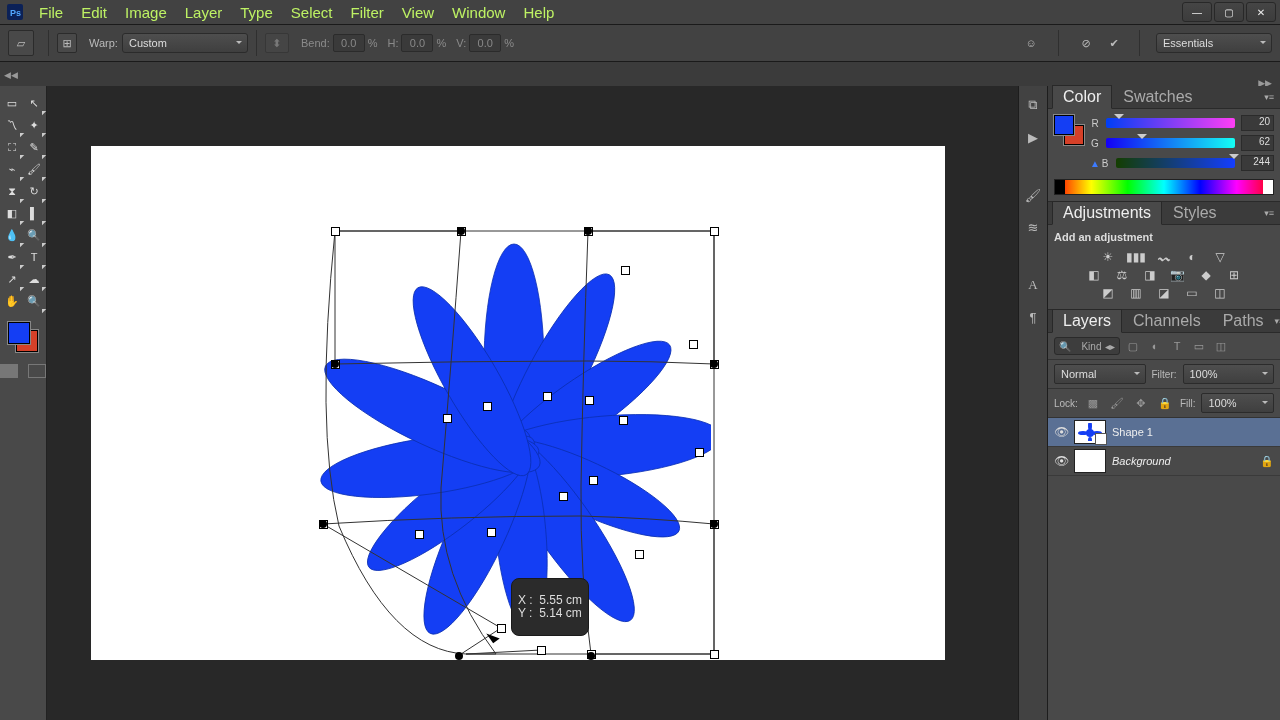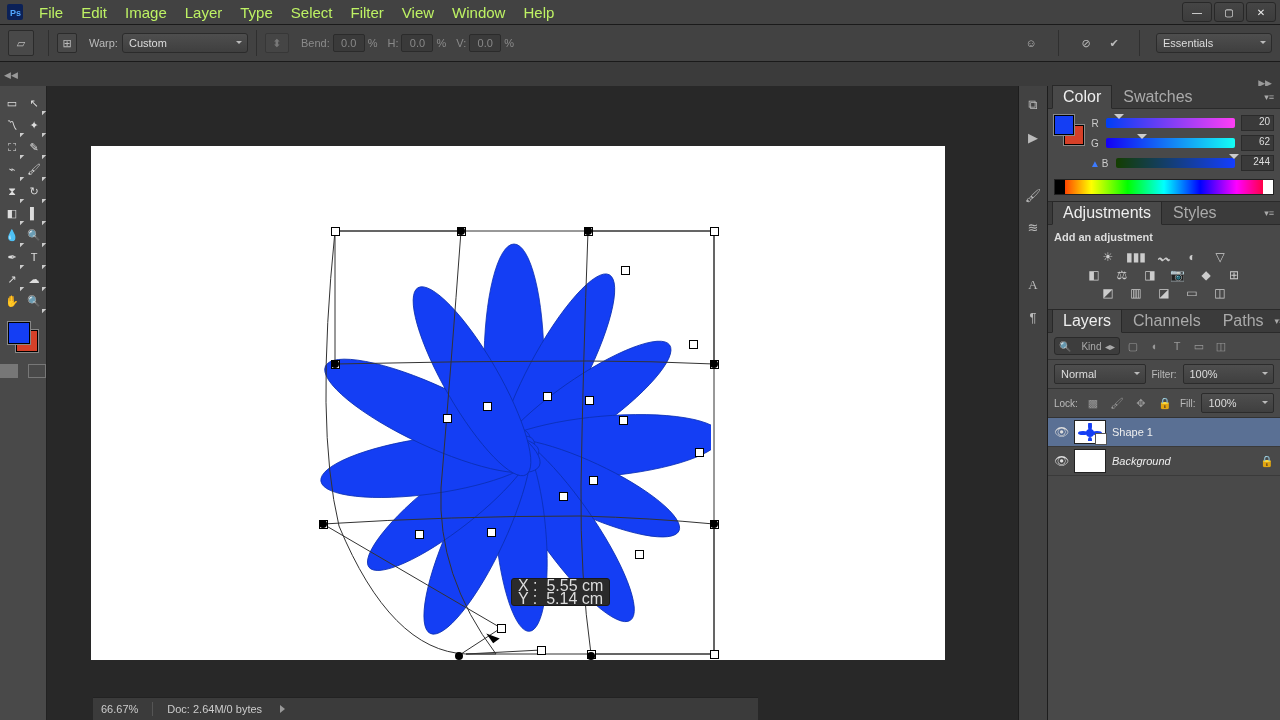--- a/index.html
+++ b/index.html
@@ -38,21 +38,21 @@
 .toolbox .mode{margin-top:10px;display:flex;gap:10px}
 .mode .m{width:16px;height:12px;border:1px solid #777}
 
 .canvaswrap{flex:1;background:#282828;position:relative;overflow:hidden}
 .canvas{position:absolute;left:44px;top:60px;width:854px;height:514px;background:#fff}
 .flower{position:absolute;left:226px;top:88px;width:394px;height:420px}
 
 .ovl{position:absolute;left:0;top:0;width:854px;height:514px;pointer-events:none}
 .handle{position:absolute;width:7px;height:7px;background:#fff;border:1px solid #000}
 .knob{position:absolute;width:8px;height:8px;background:#000;border-radius:50%}
-.tooltip{position:absolute;background:#2b2b2b;border:1px solid #1a1a1a;border-radius:3px;color:#ddd;font-size:16px;padding:0 6px;line-height:13px}
+.tooltip{position:absolute;background:#2b2b2b;border:1px solid #1a1a1a;border-radius:8px;color:#ddd;font-size:12px;padding:15px 6px;line-height:13px}
 .cursor-arrow{position:absolute;width:0;height:0;border-left:8px solid #000;border-top:12px solid transparent;border-bottom:0 solid transparent;transform:rotate(-35deg)}
 
 .dock{width:232px;background:#424242;display:flex;flex-direction:column;border-left:1px solid #1d1d1d}
 .dock .paneltabs{display:flex;align-items:center;height:22px;background:#3b3b3b;border-bottom:1px solid #2a2a2a;padding-left:4px}
 .ptab{padding:0 10px;height:100%;display:flex;align-items:center;font-size:16px;color:#aaa;border:1px solid transparent;position:relative}
 .ptab.active{background:#494949;color:#eee;border-color:#282828;border-bottom-color:#494949}
 .pmenu{margin-left:auto;margin-right:6px;color:#aaa;font-size:9px}
 
 .colorpanel{background:#494949;padding:6px;border-bottom:1px solid #2a2a2a}
 .colorpanel .row{display:flex;align-items:center;margin-bottom:4px}
@@ -308,26 +308,20 @@
       <div class="knob" style="left:496px;top:506px"></div>
 
       <div class="cursor-arrow" style="left:398px;top:484px"></div>
 
       <div class="tooltip" style="left:420px;top:432px">
         <div><span>X :</span>&nbsp;&nbsp;<span>5.55 cm</span></div>
         <div><span>Y :</span>&nbsp;&nbsp;<span>5.14 cm</span></div>
       </div>
     </div>
 
-    <div class="statusbar">
-      <span>66.67%</span>
-      <span style="width:1px;height:14px;background:#555"></span>
-      <span>Doc: 2.64M/0 bytes</span>
-      <span class="sep"></span>
-    </div>
   </div>
 
   <div class="ministrip">
     <div class="ms">⧉</div>
     <div class="ms">▶</div>
     <div style="height:12px"></div>
     <div class="ms">🖌</div>
     <div class="ms">≋</div>
     <div style="height:12px"></div>
     <div class="ms" style="font-family:serif">A</div>

